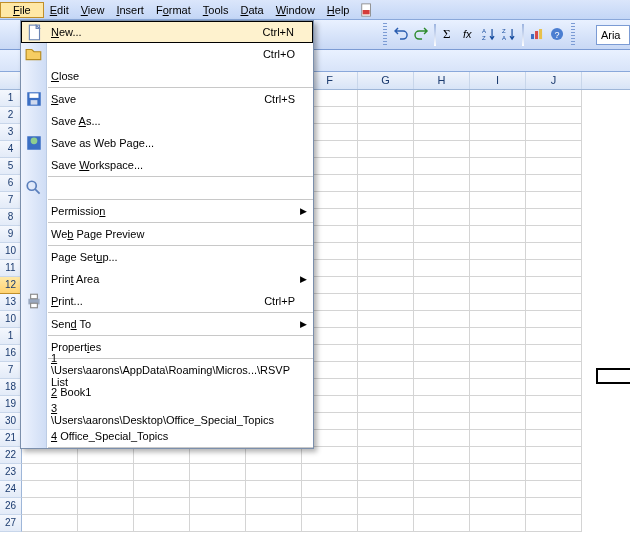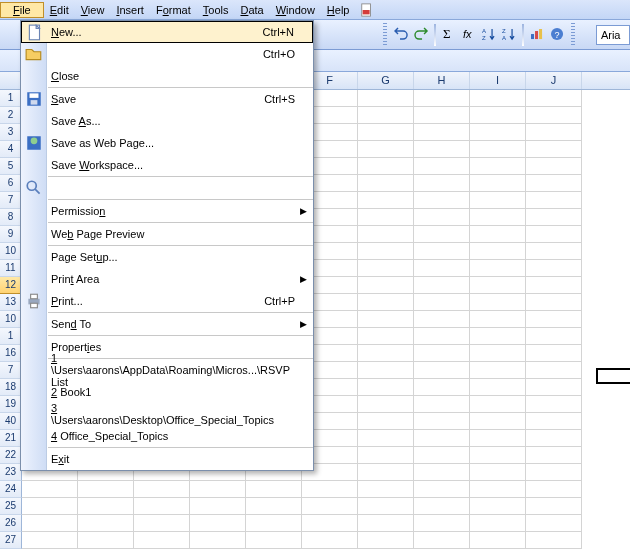--- a/index.html
+++ b/index.html
@@ -532,21 +532,21 @@
         <div class="cell"></div>
         <div class="cell"></div>
         <div class="cell"></div>
         <div class="cell"></div>
         <div class="cell"></div>
         <div class="cell"></div>
         <div class="cell"></div>
         <div class="cell"></div>
       </div>
       <div class="gridrow">
-        <div class="rowhdr">40</div>
+        <div class="rowhdr">30</div>
         <div class="cell"></div>
         <div class="cell"></div>
         <div class="cell"></div>
         <div class="cell"></div>
         <div class="cell"></div>
         <div class="cell"></div>
         <div class="cell"></div>
         <div class="cell"></div>
         <div class="cell"></div>
         <div class="cell"></div>
@@ -585,33 +585,20 @@
         <div class="cell"></div>
         <div class="cell"></div>
         <div class="cell"></div>
         <div class="cell"></div>
         <div class="cell"></div>
         <div class="cell"></div>
         <div class="cell"></div>
       </div>
       <div class="gridrow">
         <div class="rowhdr">24</div>
-        <div class="cell"></div>
-        <div class="cell"></div>
-        <div class="cell"></div>
-        <div class="cell"></div>
-        <div class="cell"></div>
-        <div class="cell"></div>
-        <div class="cell"></div>
-        <div class="cell"></div>
-        <div class="cell"></div>
-        <div class="cell"></div>
-      </div>
-      <div class="gridrow">
-        <div class="rowhdr">25</div>
         <div class="cell"></div>
         <div class="cell"></div>
         <div class="cell"></div>
         <div class="cell"></div>
         <div class="cell"></div>
         <div class="cell"></div>
         <div class="cell"></div>
         <div class="cell"></div>
         <div class="cell"></div>
         <div class="cell"></div>
@@ -750,17 +737,14 @@
       <div class="dd-item">
         <span class="label"><span class="hl">2</span> Book1</span>
       </div>
       <div class="dd-item">
         <span class="label"><span class="hl">3</span> \Users\aarons\Desktop\Office_Special_Topics</span>
       </div>
       <div class="dd-item">
         <span class="label"><span class="hl">4</span> Office_Special_Topics</span>
       </div>
       <div class="dd-sep"></div>
-      <div class="dd-item">
-        <span class="label">E<span class="hl">x</span>it</span>
-      </div>
     </div>
 </div>
 
 </body></html>

